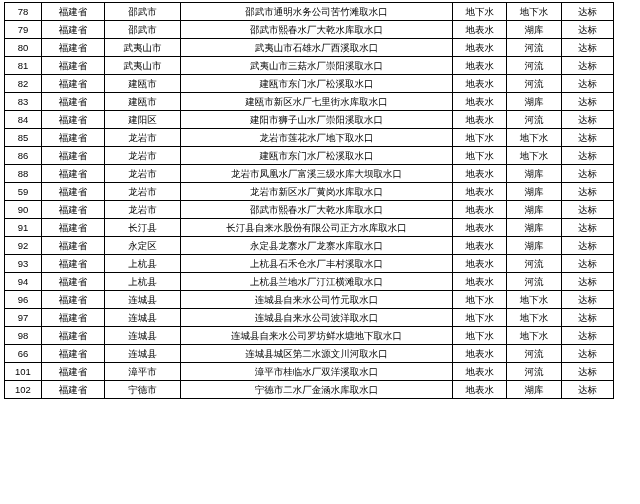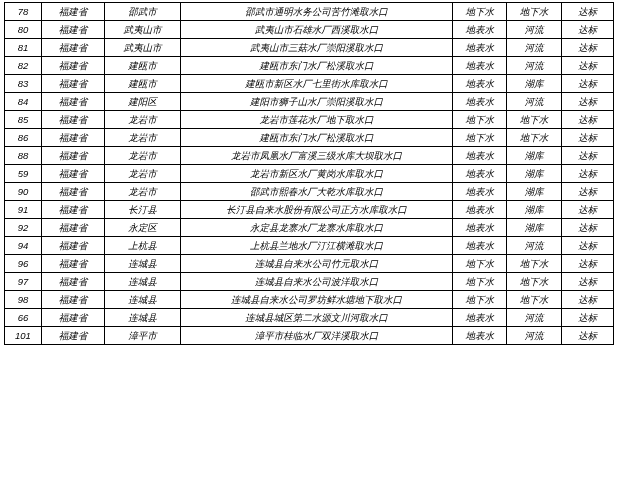--- a/index.html
+++ b/index.html
@@ -19,21 +19,20 @@
     height: 504px;
     box-sizing: border-box;
     padding: 0;
   }
   table.data-table {
     border-collapse: collapse;
     table-layout: fixed;
     width: 610px;
     margin-left: 4px;
     margin-top: 2px;
-    font-style: italic;
   }
   table.data-table td {
     border: 1px solid #000000;
     font-size: 9.5px;
     line-height: 11px;
     height: 17px;
     padding: 0 1px;
     text-align: center;
     vertical-align: middle;
     white-space: nowrap;
@@ -70,20 +69,29 @@
         <tr>
           <td class="cell-index">78</td>
           <td class="cell-province">福建省</td>
           <td class="cell-city">邵武市</td>
           <td class="cell-name">邵武市通明水务公司苦竹滩取水口</td>
           <td class="cell-type">地下水</td>
           <td class="cell-source">地下水</td>
           <td class="cell-status">达标</td>
         </tr>
         <tr>
+          <td class="cell-index">79</td>
+          <td class="cell-province">福建省</td>
+          <td class="cell-city">邵武市</td>
+          <td class="cell-name">邵武市熙春水厂大乾水库取水口</td>
+          <td class="cell-type">地表水</td>
+          <td class="cell-source">湖库</td>
+          <td class="cell-status">达标</td>
+        </tr>
+        <tr>
           <td class="cell-index">80</td>
           <td class="cell-province">福建省</td>
           <td class="cell-city">武夷山市</td>
           <td class="cell-name">武夷山市石雄水厂西溪取水口</td>
           <td class="cell-type">地表水</td>
           <td class="cell-source">河流</td>
           <td class="cell-status">达标</td>
         </tr>
         <tr>
           <td class="cell-index">81</td>
@@ -178,20 +186,29 @@
         <tr>
           <td class="cell-index">92</td>
           <td class="cell-province">福建省</td>
           <td class="cell-city">永定区</td>
           <td class="cell-name">永定县龙寨水厂龙寨水库取水口</td>
           <td class="cell-type">地表水</td>
           <td class="cell-source">湖库</td>
           <td class="cell-status">达标</td>
         </tr>
         <tr>
+          <td class="cell-index">93</td>
+          <td class="cell-province">福建省</td>
+          <td class="cell-city">上杭县</td>
+          <td class="cell-name">上杭县石禾仓水厂丰村溪取水口</td>
+          <td class="cell-type">地表水</td>
+          <td class="cell-source">河流</td>
+          <td class="cell-status">达标</td>
+        </tr>
+        <tr>
           <td class="cell-index">94</td>
           <td class="cell-province">福建省</td>
           <td class="cell-city">上杭县</td>
           <td class="cell-name">上杭县兰地水厂汀江横滩取水口</td>
           <td class="cell-type">地表水</td>
           <td class="cell-source">河流</td>
           <td class="cell-status">达标</td>
         </tr>
         <tr>
           <td class="cell-index">96</td>
@@ -229,17 +246,26 @@
           <td class="cell-source">河流</td>
           <td class="cell-status">达标</td>
         </tr>
         <tr>
           <td class="cell-index">101</td>
           <td class="cell-province">福建省</td>
           <td class="cell-city">漳平市</td>
           <td class="cell-name">漳平市桂临水厂双洋溪取水口</td>
           <td class="cell-type">地表水</td>
           <td class="cell-source">河流</td>
+          <td class="cell-status">达标</td>
+        </tr>
+        <tr>
+          <td class="cell-index">102</td>
+          <td class="cell-province">福建省</td>
+          <td class="cell-city">宁德市</td>
+          <td class="cell-name">宁德市二水厂金涵水库取水口</td>
+          <td class="cell-type">地表水</td>
+          <td class="cell-source">湖库</td>
           <td class="cell-status">达标</td>
         </tr>
       </tbody>
   </table>
 </div>
 
 </body></html>

